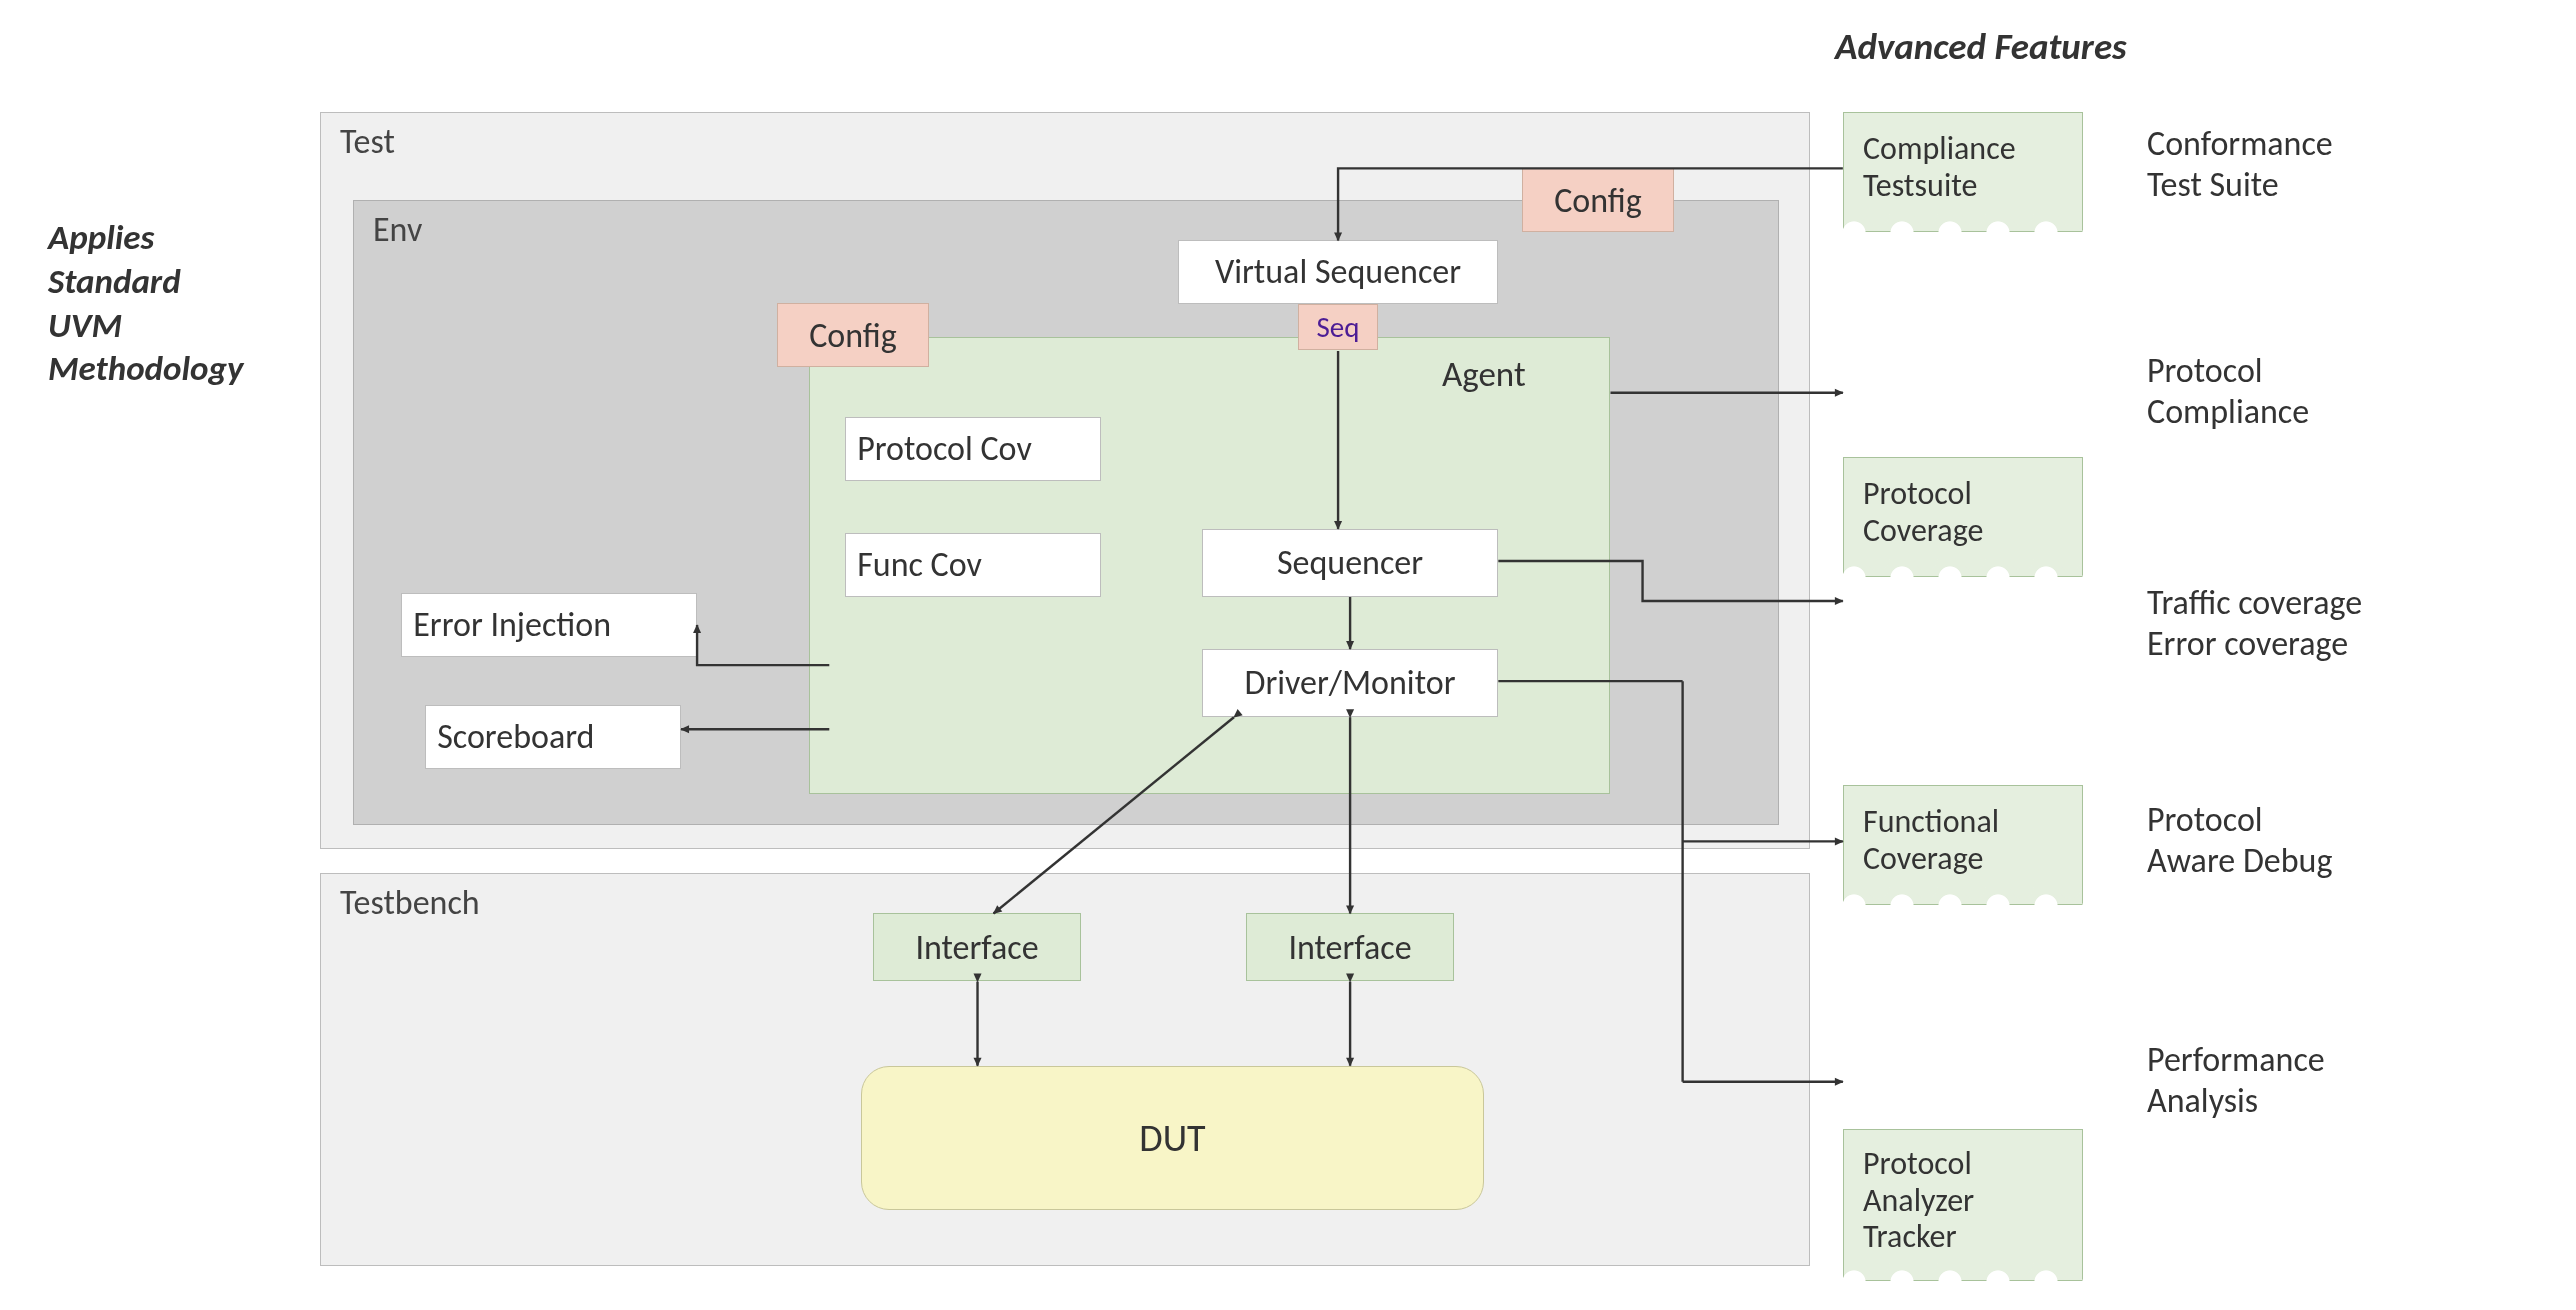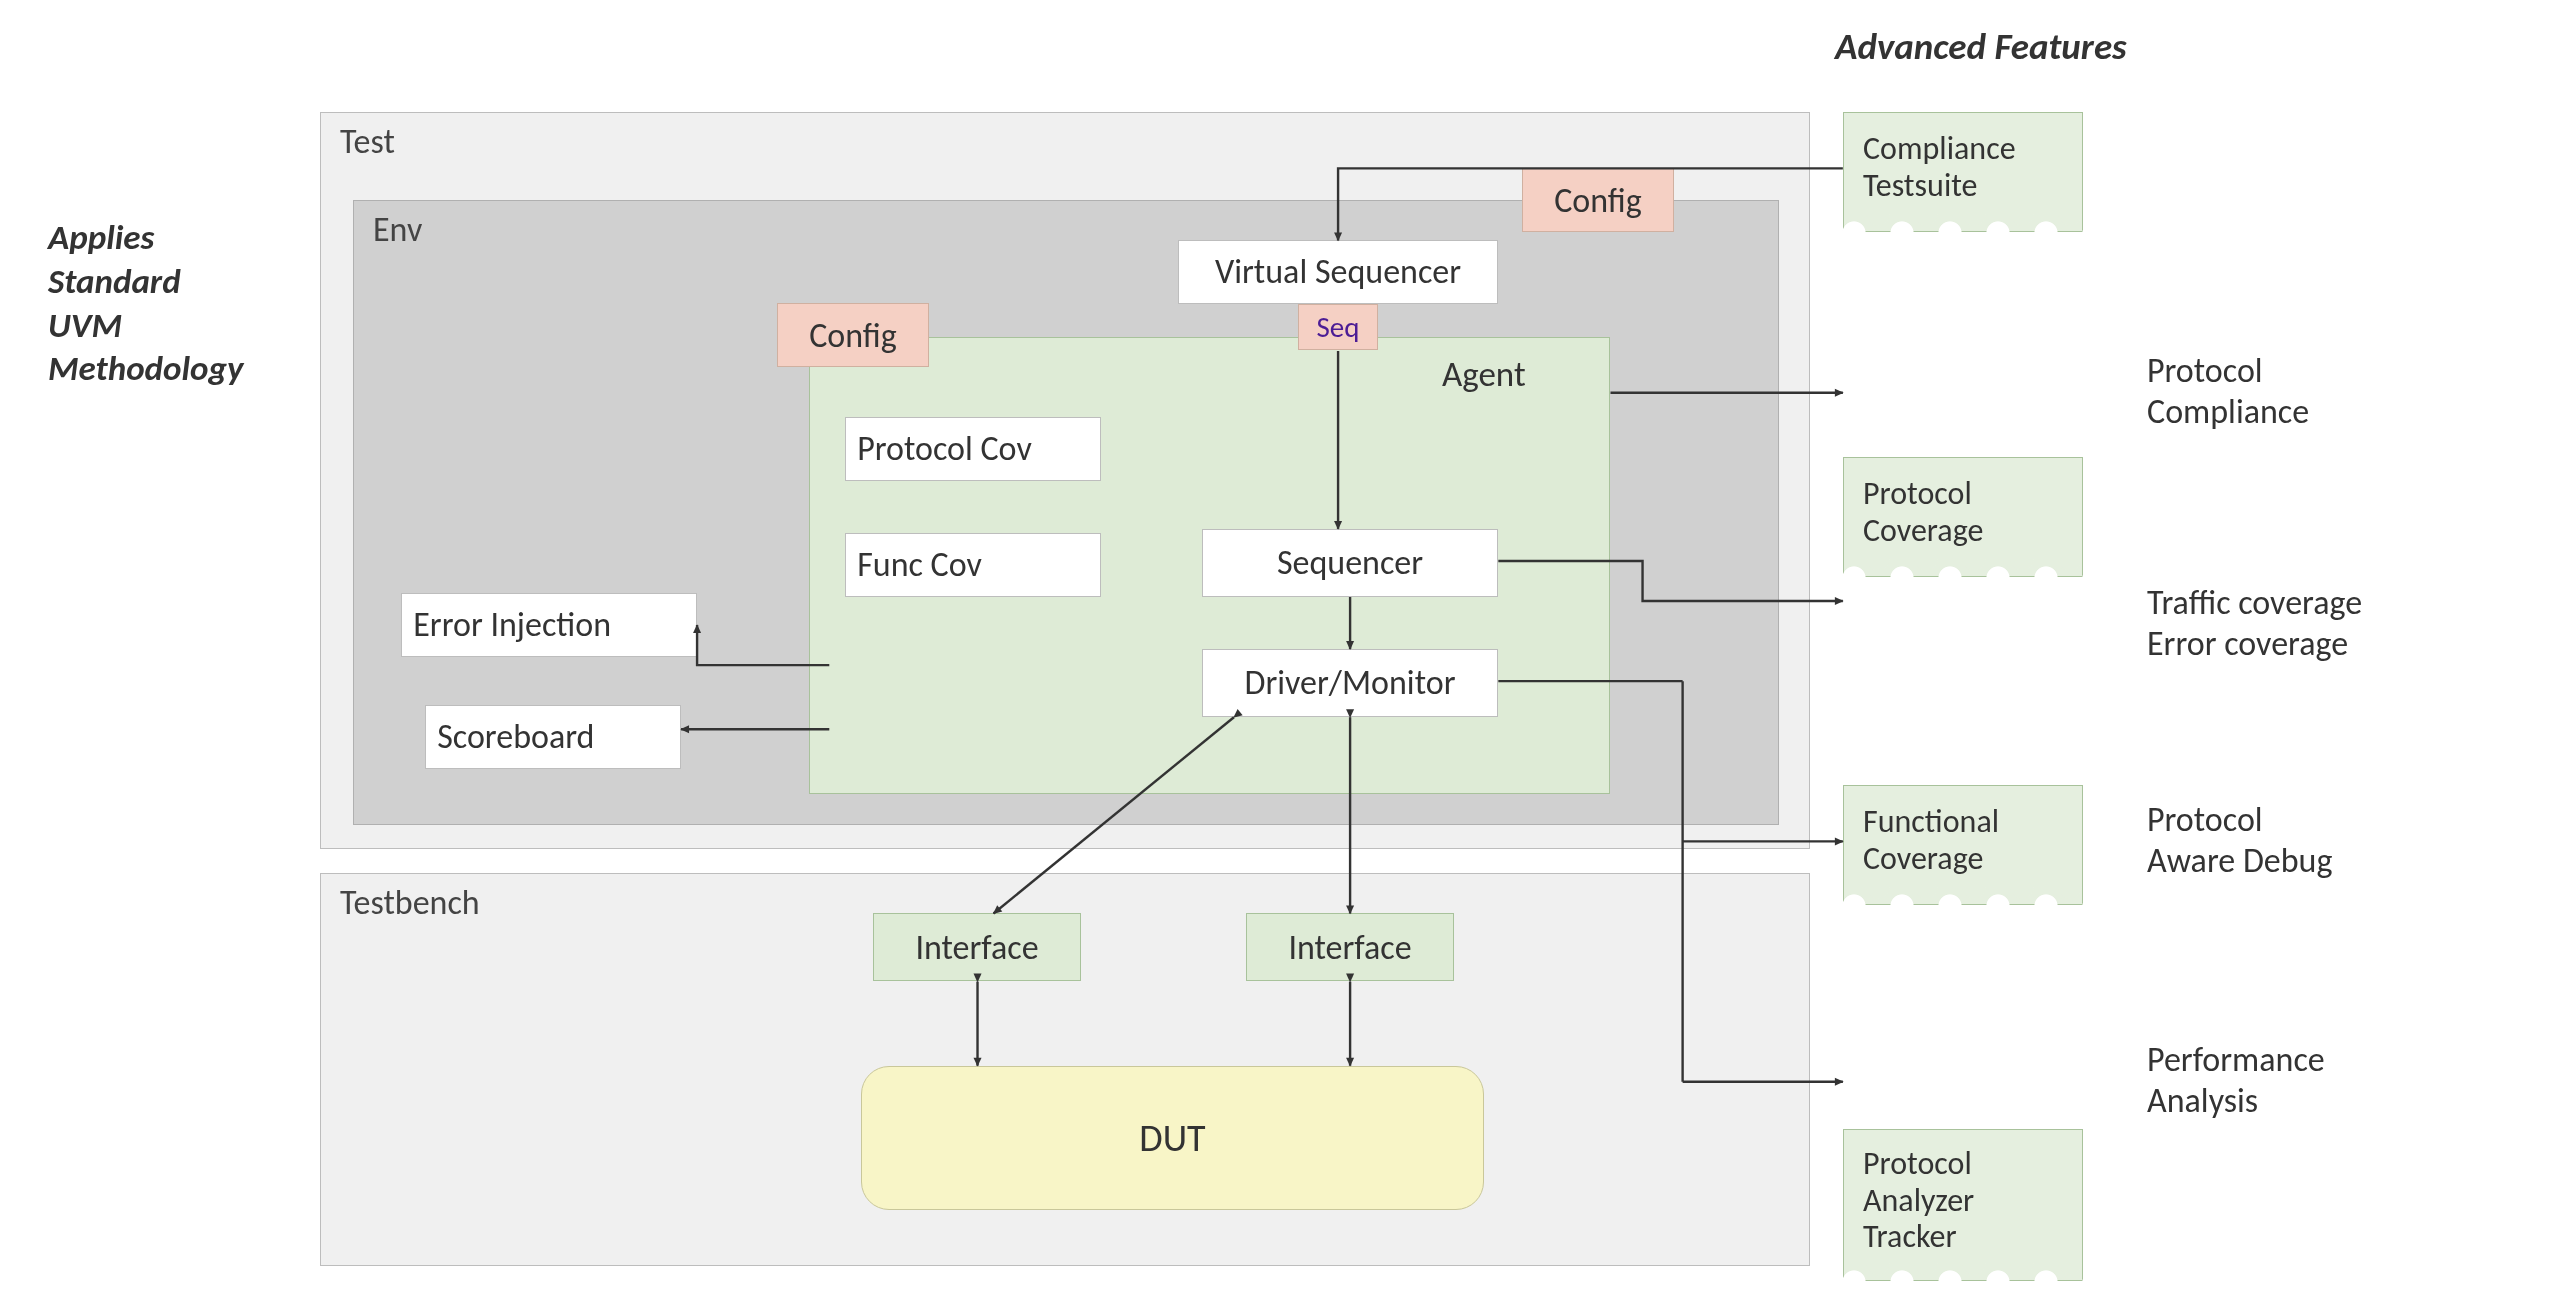--- a/index.html
+++ b/index.html
@@ -178,20 +178,22 @@
     <div class="label-title">Testbench</div>
   </div>
 
   <div class="abs iface-box" style="left:873px; top:913px; width:208px; height:68px;">Interface</div>
   <div class="abs iface-box" style="left:1246px; top:913px; width:208px; height:68px;">Interface</div>
 
   <div class="abs dut-box" style="left:861px; top:1066px; width:623px; height:144px;border-radius:28px;">DUT</div>
 
   <div class="abs note" style="left:1843px; top:112px; width:240px; height:120px; white-space:pre-line;">Compliance
 Testsuite</div>
+  <div class="abs desc" style="left:2147px; top:124px; white-space:pre-line;">Conformance
+Test Suite</div>
 
   <div class="abs note" style="left:1843px; top:337px; width:240px; height:120px; white-space:pre-line;">Protocol
 Coverage</div>
   <div class="abs desc" style="left:2147px; top:351px; white-space:pre-line;">Protocol
 Compliance</div>
 
   <div class="abs note" style="left:1843px; top:545px; width:240px; height:120px; white-space:pre-line;">Functional
 Coverage</div>
   <div class="abs desc" style="left:2147px; top:559px; white-space:pre-line;margin-top:24px;">Traffic coverage
 Error coverage</div>

